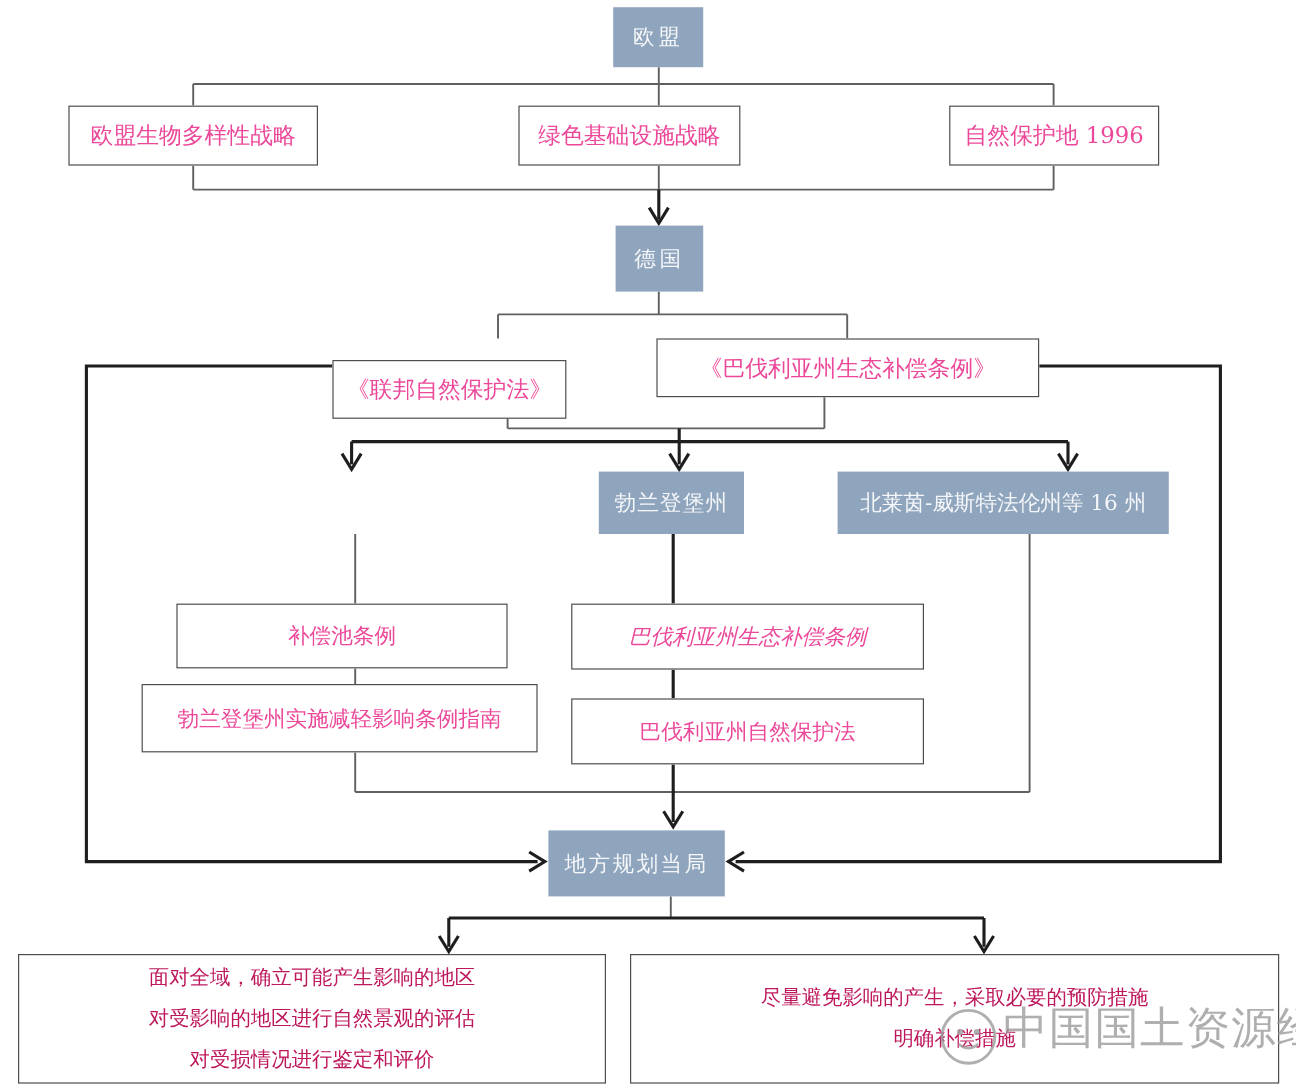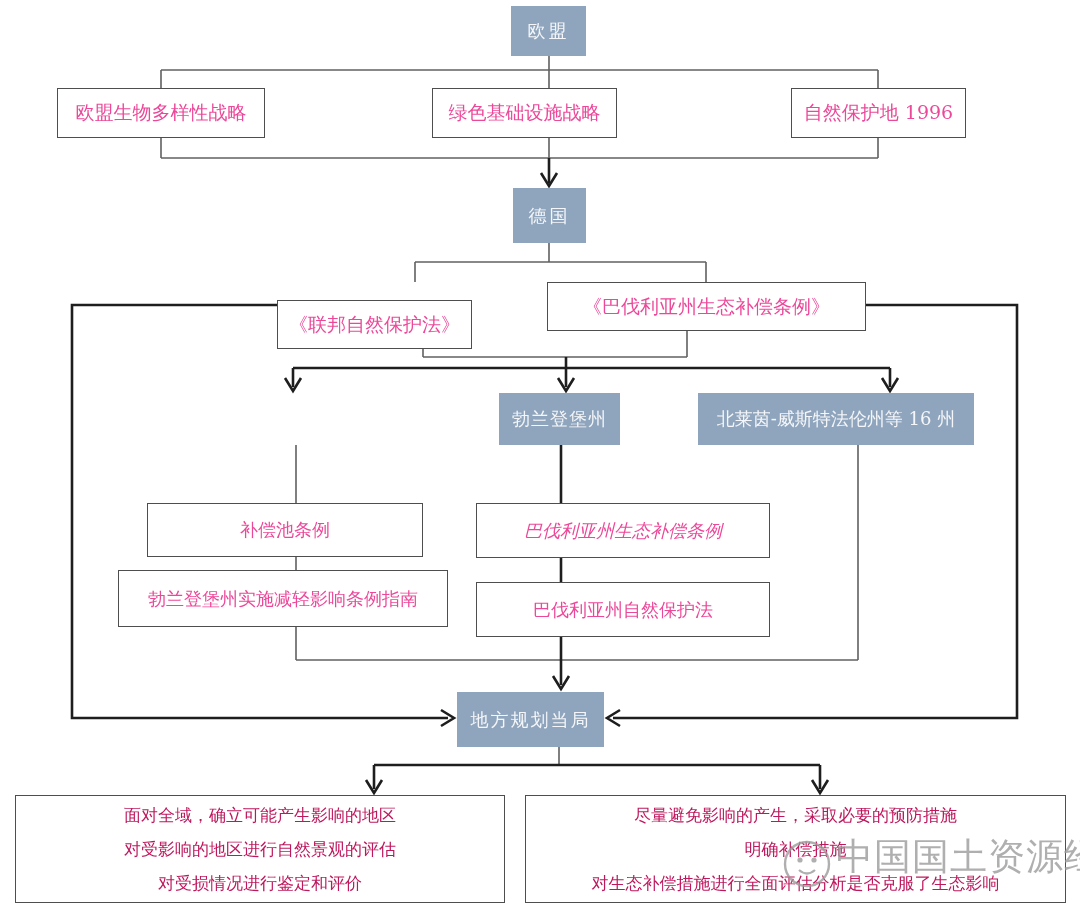--- a/index.html
+++ b/index.html
@@ -142,21 +142,20 @@
 
   <div class="box outline multiline" style="left:15px;top:795px;width:490px;height:108px;">
     <div>面对全域，确立可能产生影响的地区</div>
     <div>对受影响的地区进行自然景观的评估</div>
     <div>对受损情况进行鉴定和评价</div>
   </div>
 
   <div class="box outline multiline" style="left:525px;top:795px;width:541px;height:108px;">
     <div>尽量避免影响的产生，采取必要的预防措施</div>
     <div>明确补偿措施</div>
-    <div>对生态补偿措施进行全面评估分析是否克服了生态影响</div>
   </div>
 
   <svg class="wm" style="left:781px;top:838px;width:52px;height:52px;" viewBox="0 0 52 52" xmlns="http://www.w3.org/2000/svg">
     <circle cx="26" cy="26" r="22" fill="none" stroke="#9c9c9c" stroke-width="2.4"></circle>
     <circle cx="19" cy="22" r="2.6" fill="#9c9c9c"></circle>
     <circle cx="33" cy="22" r="2.6" fill="#9c9c9c"></circle>
     <path d="M18 32 Q26 39 34 32" fill="none" stroke="#9c9c9c" stroke-width="2.2"></path>
   </svg>
   <div class="wm wm-text">中国国土资源经济</div>
 

